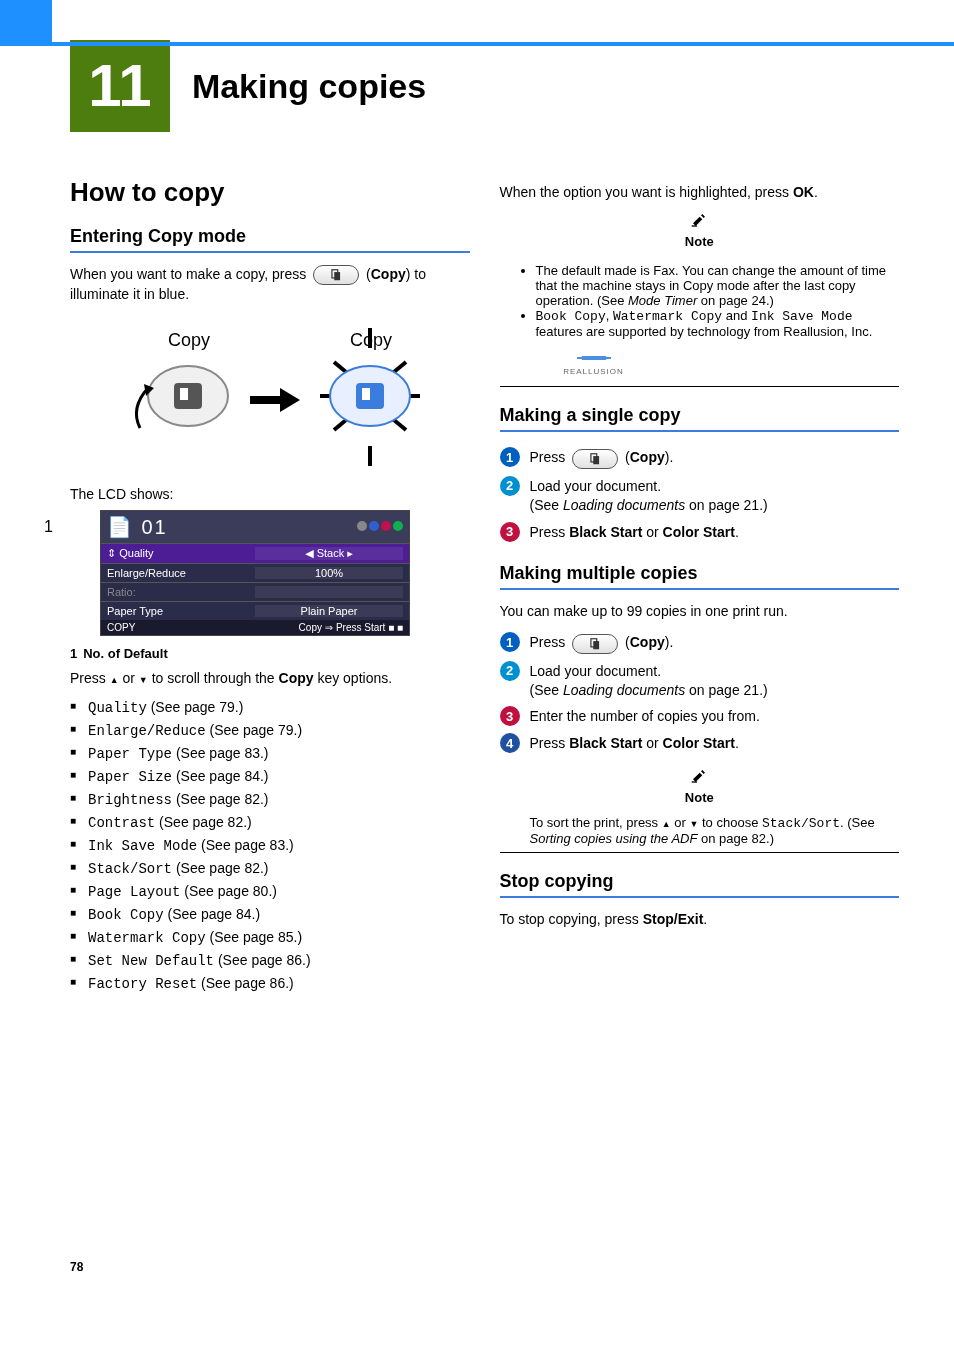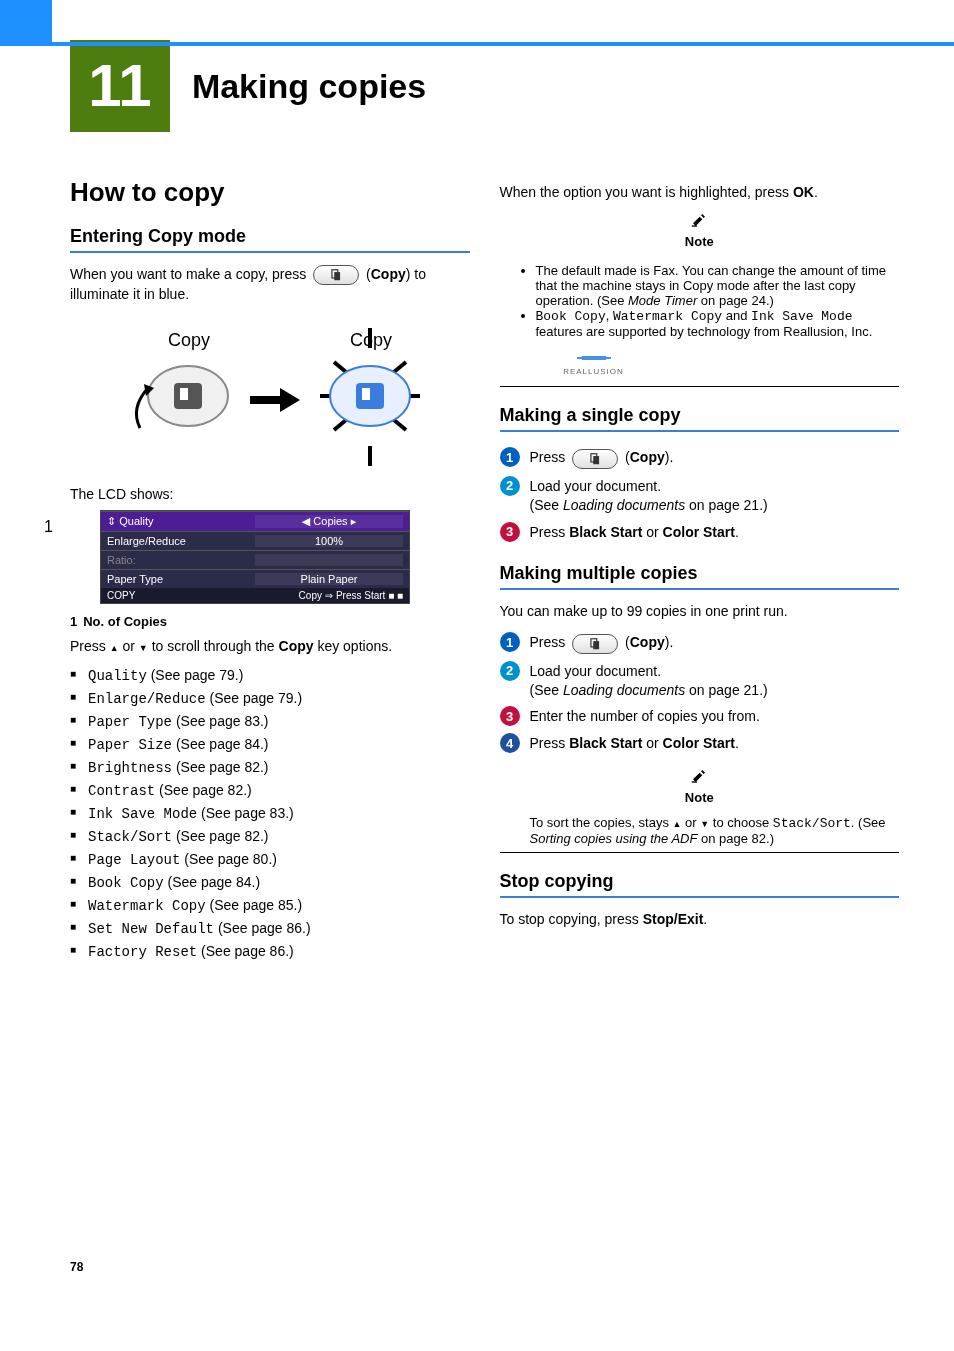--- a/index.html
+++ b/index.html
@@ -181,23 +181,27 @@
           <rect x="246" y="65" width="28" height="26" rx="4" fill="#3b7ddd"></rect>
           <rect x="252" y="70" width="8" height="12" fill="#fff"></rect>
         </svg>
       </div>
 
       <p>The LCD shows:</p>
 
       <div class="callout-num">
         <span class="num">1</span>
         <div class="lcd">
+          <div class="lcd-header">
+            <span class="lcd-header-left">📄 <span>01</span></span>
+            <span class="dots"><span class="d1"></span><span class="d2"></span><span class="d3"></span><span class="d4"></span></span>
+          </div>
           <div class="lcd-row sel">
             <span class="l">⇕ <span>Quality</span></span>
-            <span class="r"><span>◀ Copies</span> ▸</span>
+            <span class="r"><span>◀ Stack</span> ▸</span>
           </div>
           <div class="lcd-row">
             <span class="l">Enlarge/Reduce</span>
             <span class="r">100%</span>
           </div>
           <div class="lcd-row dim">
             <span class="l">Ratio:</span>
             <span class="r"></span>
           </div>
           <div class="lcd-row">
@@ -205,21 +209,21 @@
             <span class="r">Plain Paper</span>
           </div>
           <div class="lcd-footer">
             <span>COPY</span>
             <span><span>Copy ⇒ Press Start</span> ■ ■</span>
           </div>
         </div>
       </div>
 
       <div class="def-list">
-        <div><span class="num">1</span><span class="title">No. of Copies</span></div>
+        <div><span class="num">1</span><span class="title">No. of Default</span></div>
       </div>
 
       <p>
         <span>Press </span><span class="tri-up"></span><span> or </span><span class="tri-down"></span><span> to scroll through the </span><b>Copy</b><span> key options.</span>
       </p>
 
       <ul class="bullets">
         <li><span class="mono">Quality</span><span> (See page 79.)</span></li>
         <li><span class="mono">Enlarge/Reduce</span><span> (See page 79.)</span></li>
         <li><span class="mono">Paper Type</span><span> (See page 83.)</span></li>
@@ -316,21 +320,21 @@
           <span class="pencil-icon">
             <svg width="16" height="16" viewBox="0 0 24 24">
                 <path d="M3 17l4 4 10-10-4-4L3 17zm14-14l4 4-2 2-4-4 2-2z" fill="#000"></path>
                 <rect x="1" y="20" width="8" height="2" fill="#000"></rect>
               </svg>
           </span>
           <span>Note</span>
           <span class="line"></span>
         </div>
         <div class="note-body" style="padding-left:30px;">
-          <span>To sort the copies, stays </span><span class="tri-up"></span><span> or </span><span class="tri-down"></span><span> to choose </span><span class="mono">Stack/Sort</span><span>. (See </span><i>Sorting copies using the ADF</i><span> on page 82.)</span>
+          <span>To sort the print, press </span><span class="tri-up"></span><span> or </span><span class="tri-down"></span><span> to choose </span><span class="mono">Stack/Sort</span><span>. (See </span><i>Sorting copies using the ADF</i><span> on page 82.)</span>
         </div>
         <div class="note-end"></div>
       </div>
 
       <h2 class="sub">Stop copying</h2>
       <p>
         <span>To stop copying, press </span><b>Stop/Exit</b><span>.</span>
       </p>
     </div>
   </div>

